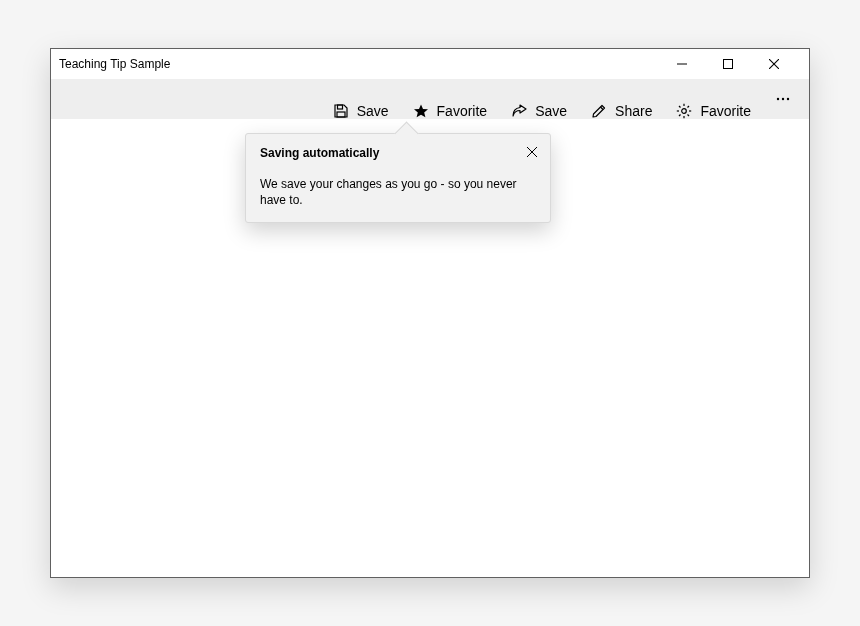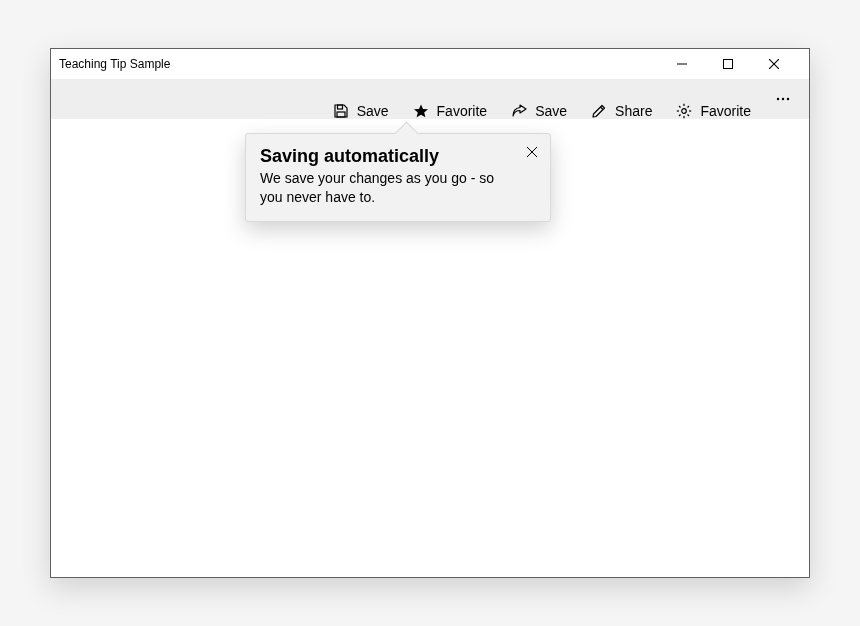--- a/index.html
+++ b/index.html
@@ -98,28 +98,28 @@
     left: 152px;
     width: 16px;
     height: 16px;
     background: #f2f2f2;
     border-left: 1px solid #d9d9d9;
     border-top: 1px solid #d9d9d9;
     transform: rotate(45deg);
   }
   .tip .tip-title {
     font-weight: 600;
-    font-size: 18px;
+    font-size: 12px;
     color: #000;
     margin-right: 24px;
   }
   .tip .tip-sub {
-    font-size: 14px;
-    color: #000;
-    margin-top: 2px;
+    font-size: 12px;
+    color: #000;
+    margin-top: 16px;
     line-height: 1.35;
     max-width: 260px;
   }
   .tip .tip-close {
     position: absolute;
     top: 8px;
     right: 8px;
     width: 20px;
     height: 20px;
     display:flex; align-items:center; justify-content:center;

